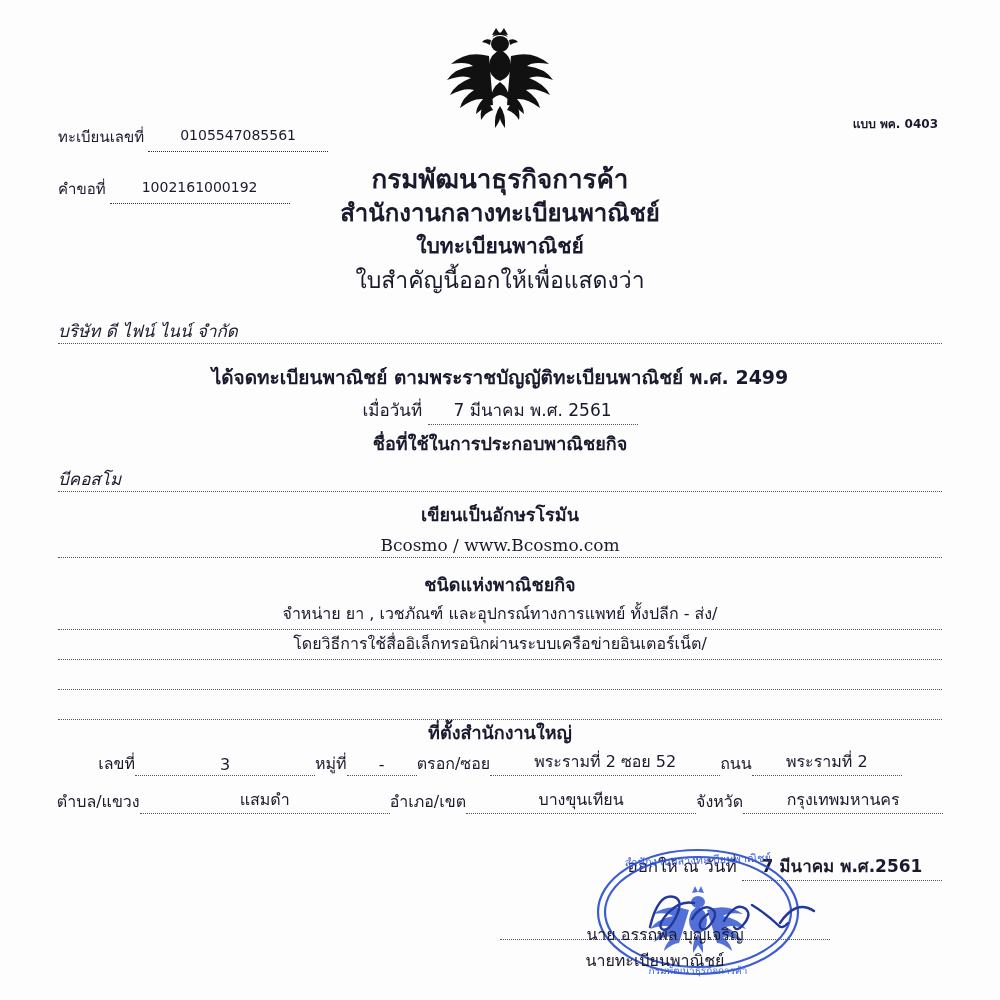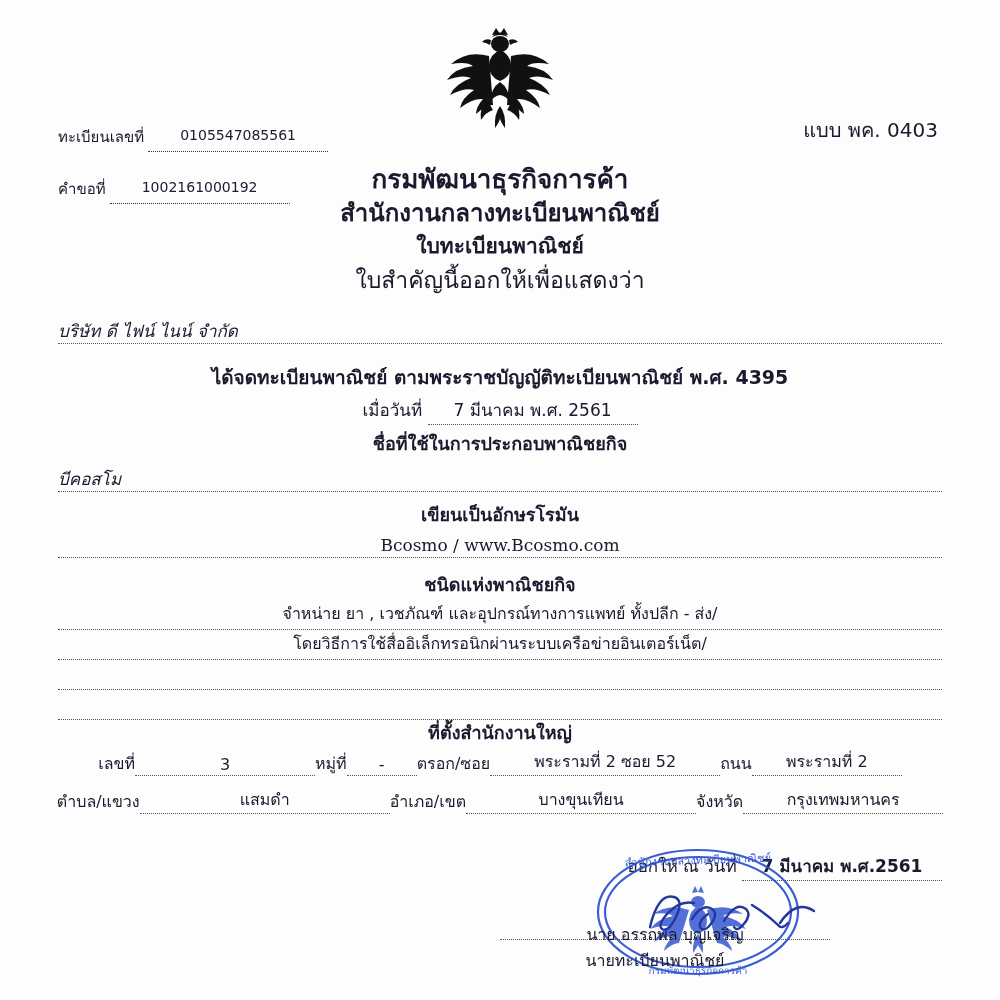--- a/index.html
+++ b/index.html
@@ -40,22 +40,22 @@
     border-bottom: 1px dotted #333;
     text-align: center;
     padding: 0 6px 1px 6px;
     font-size: 14px;
   }
 
   
   .form-code {
     position: absolute;
     right: 62px; top: 114px;
-    font-size: 20px;
-    font-weight: normal;
+    font-size: 12px;
+    font-weight: bold;
     margin-left: 20px;
   }
 
   
   .headings {
     position: absolute;
     left: 0; right: 0; top: 162px;
     text-align: center;
   }
   .h1 { font-size: 26px; font-weight: bold; line-height: 34px; }
@@ -243,21 +243,21 @@
     <div class="h1">กรมพัฒนาธุรกิจการค้า</div>
     <div class="h2">สำนักงานกลางทะเบียนพาณิชย์</div>
     <div class="h3">ใบทะเบียนพาณิชย์</div>
     <div class="h4">ใบสำคัญนี้ออกให้เพื่อแสดงว่า</div>
   </div>
 
   <div class="dotline" style="top:318px;">
     <span>บริษัท ดี ไฟน์ ไนน์ จำกัด</span>
   </div>
 
-  <div class="center-label" style="top:362px; font-size:19px;">ได้จดทะเบียนพาณิชย์ ตามพระราชบัญญัติทะเบียนพาณิชย์ พ.ศ. 4395</div>
+  <div class="center-label" style="top:362px; font-size:19px;">ได้จดทะเบียนพาณิชย์ ตามพระราชบัญญัติทะเบียนพาณิชย์ พ.ศ. 2499</div>
 
   <div class="dateline" style="top:396px;">
     <span>เมื่อวันที่</span>
     <span class="inlineval">7 มีนาคม พ.ศ. 2561</span>
   </div>
 
   <div class="center-label" style="top:429px;">ชื่อที่ใช้ในการประกอบพาณิชยกิจ</div>
   <div class="dotline" style="top:466px;">
     <span>บีคอสโม</span>
   </div>

